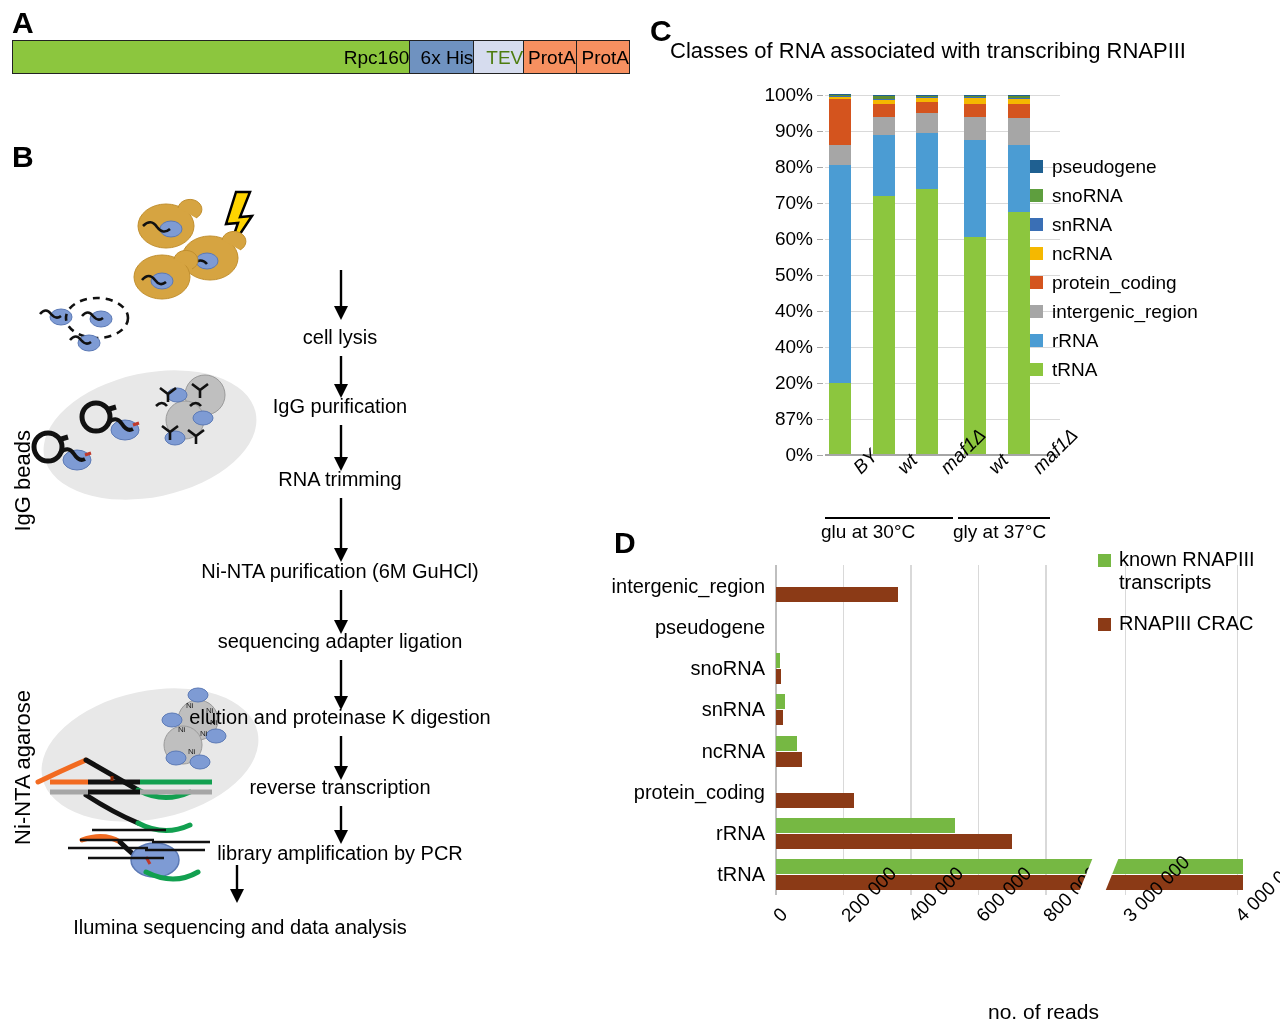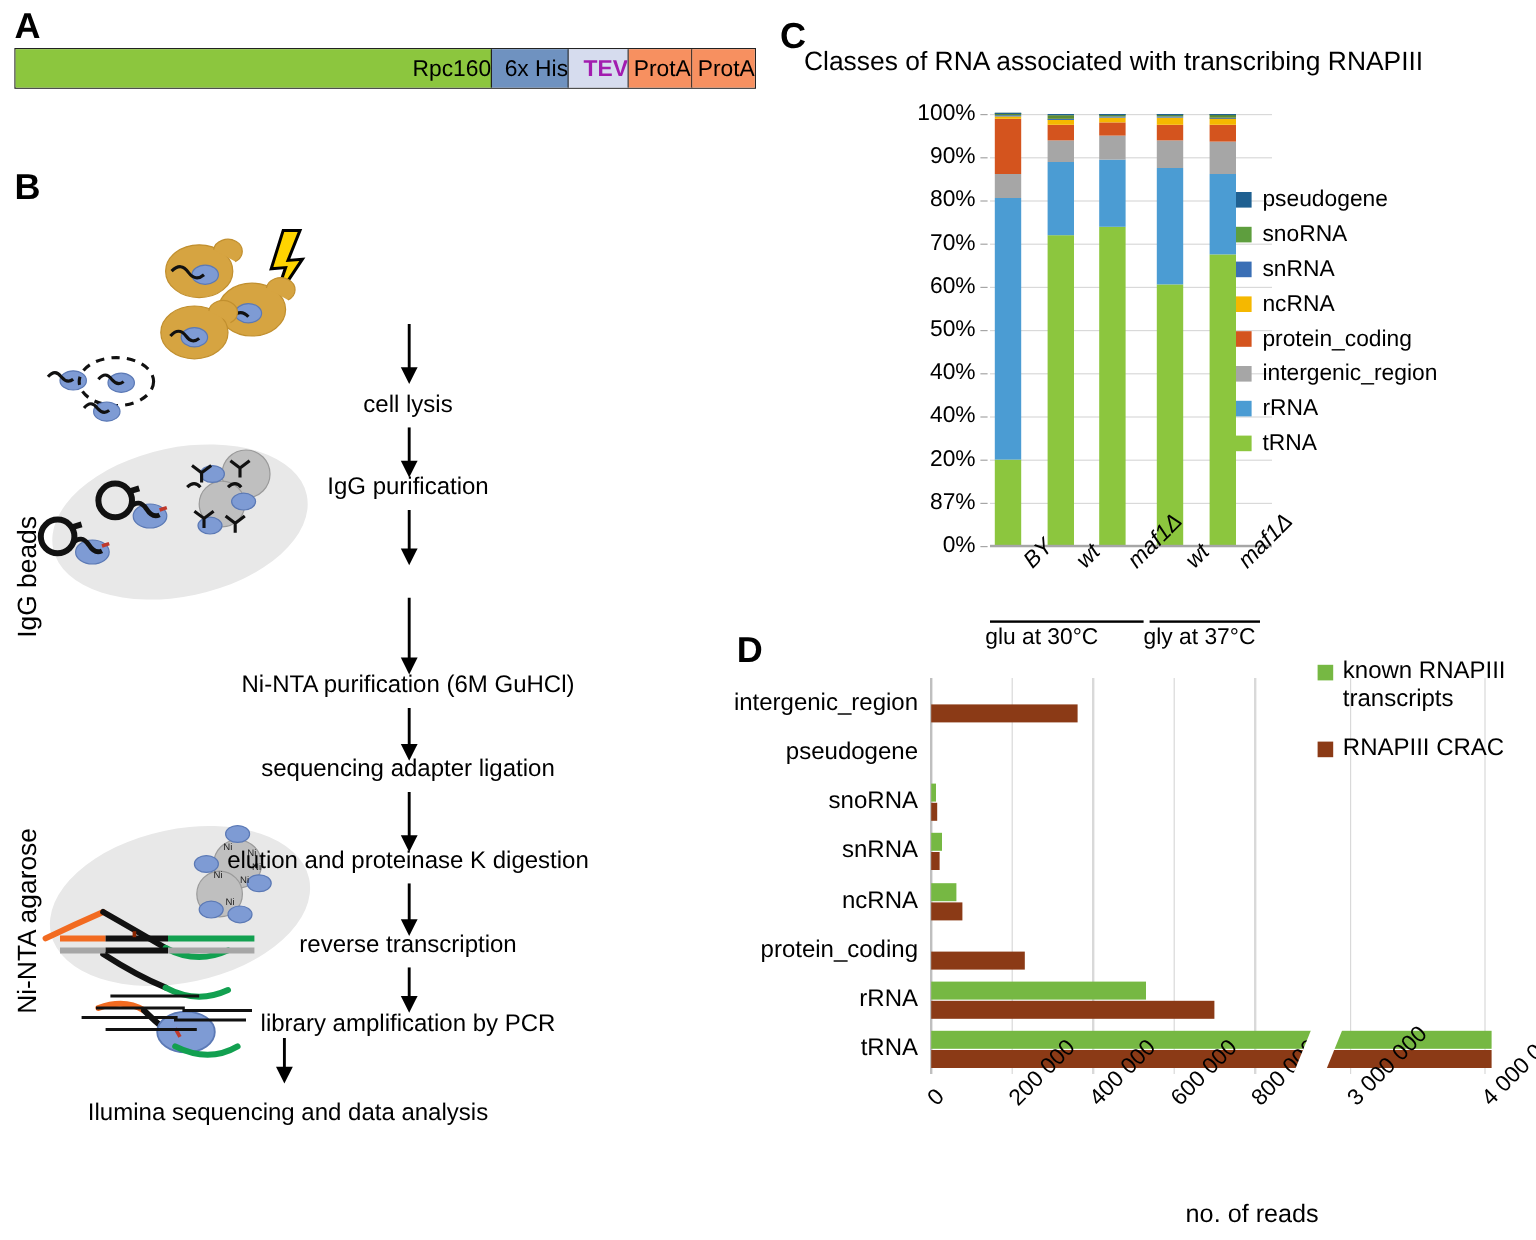--- a/index.html
+++ b/index.html
@@ -102,21 +102,21 @@
 
 <div id="panelA">
   <div class="panel-letter" style="left:12px;top:6px;">A</div>
   <div id="constructBar">
     <div class="seg" style="width: 64.5%; background: rgb(140, 198, 62); color: rgb(0, 0, 0);">
       <span>Rpc160</span>
     </div>
     <div class="seg" style="width: 10.4%; background: rgb(111, 146, 192); color: rgb(0, 0, 0);">
       <span>6x His</span>
     </div>
-    <div class="seg" style="width: 8.1%; background: rgb(214, 220, 238); color: #a21caf; font-weight: bold;">
+    <div class="seg" style="width: 8.1%; background: rgb(214, 220, 238); color: #4d7c0f;">
       <span>TEV</span>
     </div>
     <div class="seg" style="width: 8.5%; background: rgb(247, 144, 96); color: rgb(0, 0, 0);">
       <span>ProtA</span>
     </div>
     <div class="seg" style="width: 8.5%; background: rgb(247, 144, 96); color: rgb(0, 0, 0);">
       <span>ProtA</span>
     </div>
   </div>
 </div>
@@ -251,20 +251,21 @@
     <line x1="12" y1="0" x2="12" y2="30" stroke="#000" stroke-width="2.4"></line>
     <polygon points="12,42 5,28 19,28" fill="#000"></polygon>
     </svg>
 
   <div class="flowtext" style="left:120px;top:265px;width:440px;">IgG purification</div>
   <svg class="arrowwrap" style="left:329px;top:295px;" width="24" height="48" viewBox="0 0 24 48">
     <line x1="12" y1="0" x2="12" y2="34" stroke="#000" stroke-width="2.4"></line>
     <polygon points="12,46 5,32 19,32" fill="#000"></polygon>
     </svg>
 
+  <div class="flowtext" style="left:120px;top:338px;width:440px;">RNA trimming</div>
   <svg class="arrowwrap" style="left:329px;top:368px;" width="24" height="66" viewBox="0 0 24 66">
     <line x1="12" y1="0" x2="12" y2="52" stroke="#000" stroke-width="2.4"></line>
     <polygon points="12,64 5,50 19,50" fill="#000"></polygon>
     </svg>
 
   <div class="flowtext" style="left:100px;top:430px;width:480px;">Ni-NTA purification (6M GuHCl)</div>
   <svg class="arrowwrap" style="left:329px;top:460px;" width="24" height="46" viewBox="0 0 24 46">
     <line x1="12" y1="0" x2="12" y2="32" stroke="#000" stroke-width="2.4"></line>
     <polygon points="12,44 5,30 19,30" fill="#000"></polygon>
     </svg>

